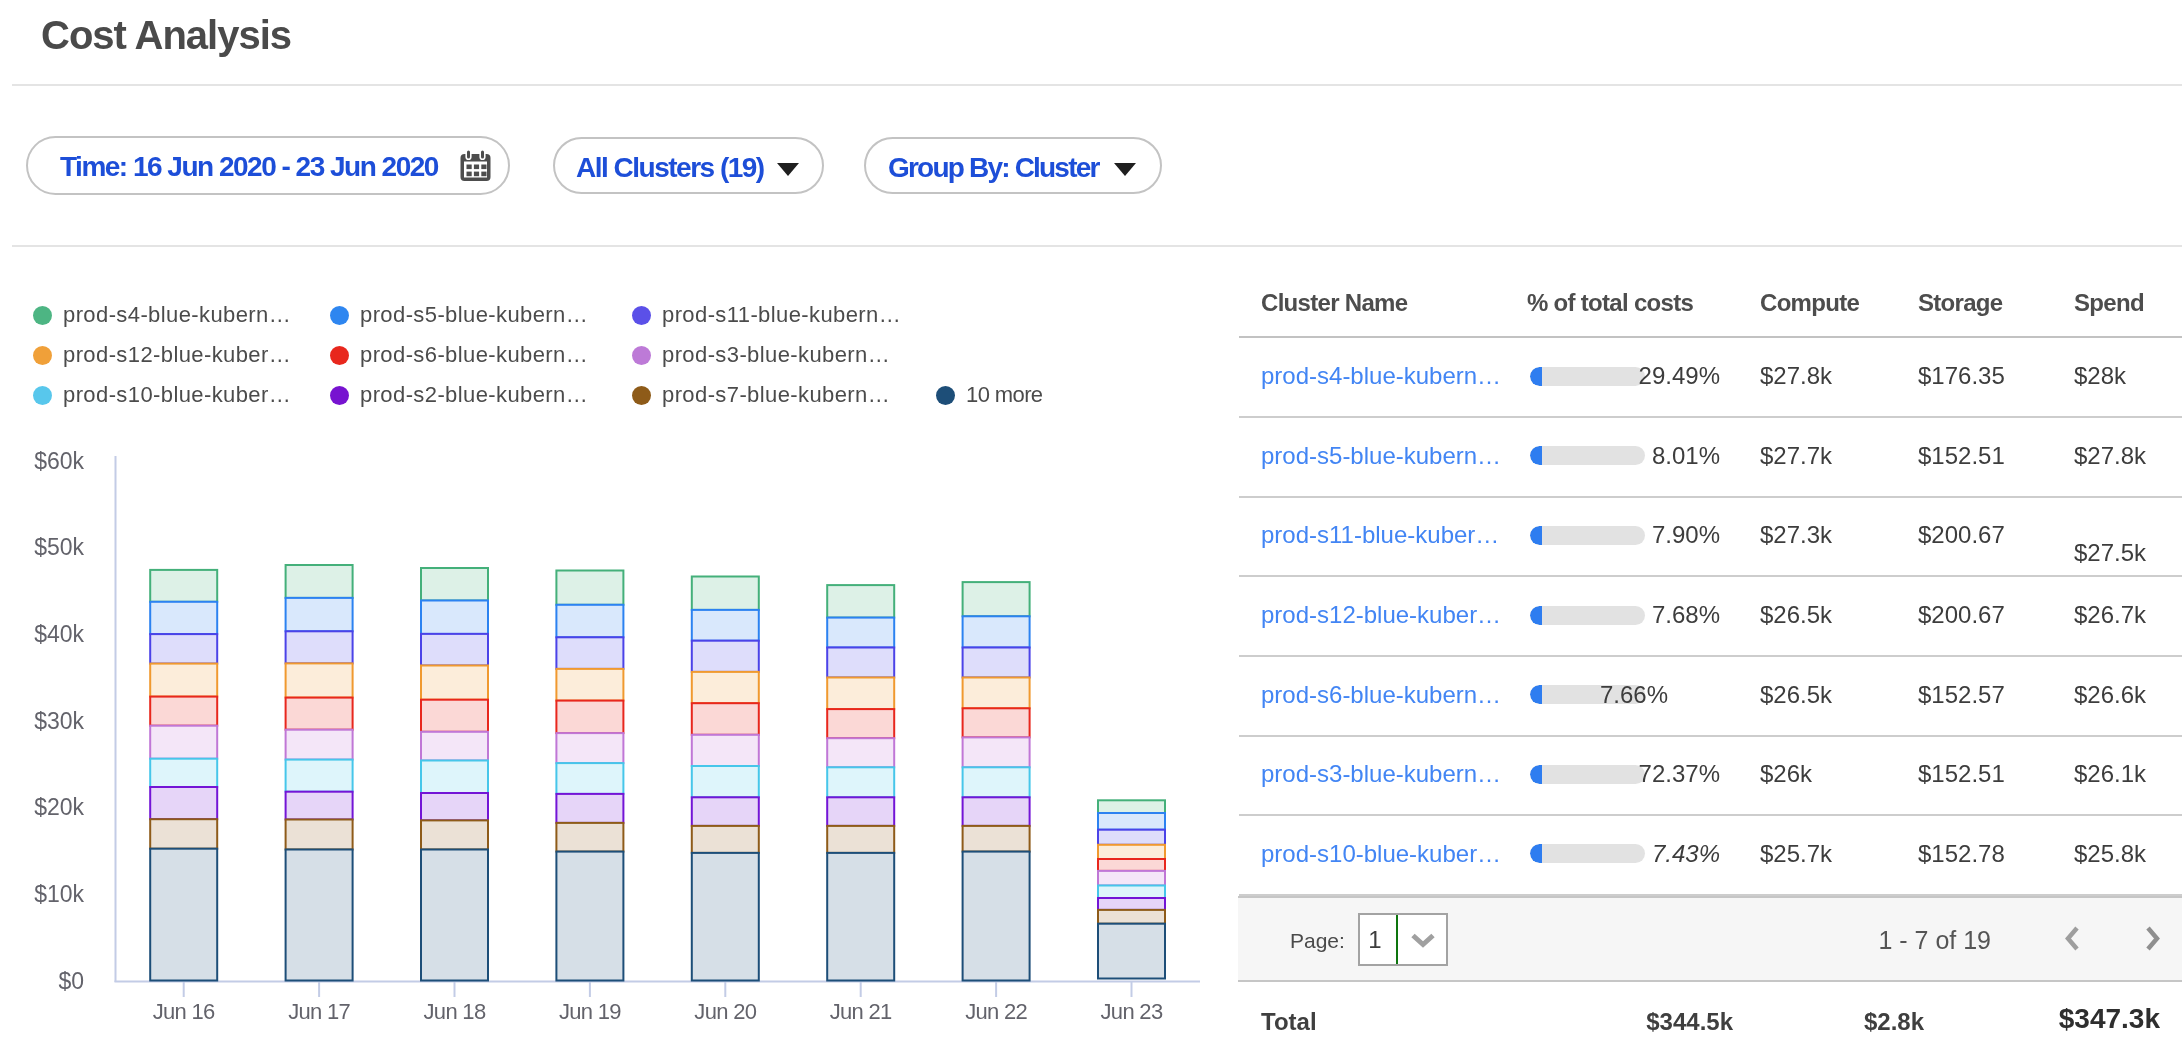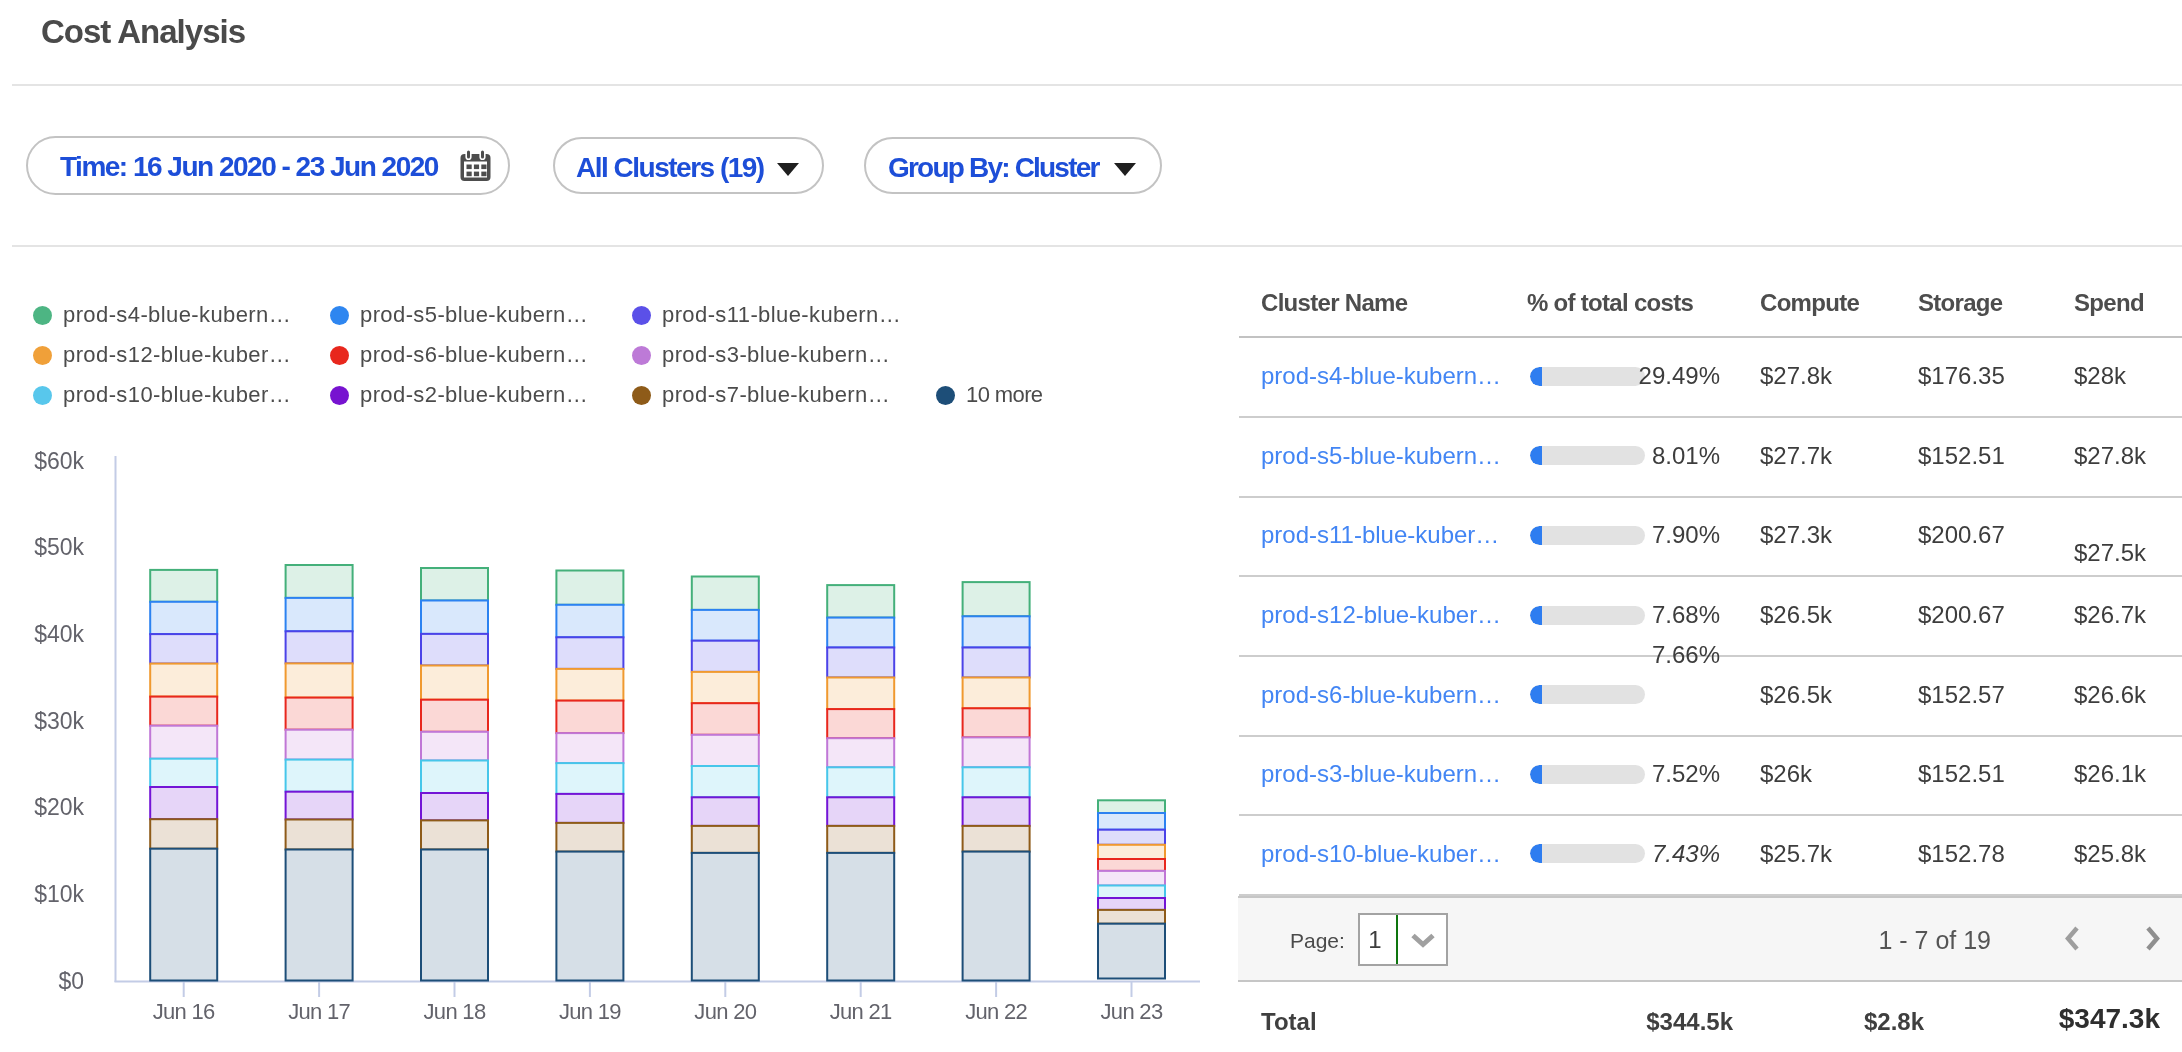--- a/index.html
+++ b/index.html
@@ -5,21 +5,21 @@
 html,body { width:2182px; height:1052px; background:#fff; font-family:"Liberation Sans", sans-serif; position:relative; overflow:hidden; }
 .abs { position:absolute; }
 .legtxt { font-size:22px; color:#4b4b4b; line-height:28px; white-space:nowrap; letter-spacing:0.4px; }
 .link { font-size:24px; color:#4285f4; line-height:30px; white-space:nowrap; }
 .val { font-size:24px; color:#3d3d3d; line-height:30px; white-space:nowrap; }
 .hdr { font-size:24px; font-weight:700; color:#4d4d4d; line-height:30px; white-space:nowrap; letter-spacing:-0.7px; }
 .pill { position:absolute; border:2px solid #c3c3c3; border-radius:30px; background:#fff; }
 .pilltxt { font-size:26px; font-weight:700; color:#1d4ed8; line-height:30px; white-space:nowrap; letter-spacing:-0.7px; }
 </style></head>
 <body>
-<div class="abs" style="left:41px;top:13px;font-size:33px;font-weight:700;color:#4a4a4a;letter-spacing:-1px;">Cost Analysis</div>
+<div class="abs" style="left:41px;top:13px;font-size:40px;font-weight:700;color:#4a4a4a;letter-spacing:-1px;">Cost Analysis</div>
 <div class="abs" style="left:12px;top:84px;width:2170px;height:0;border-top:2px solid #e4e4e4;"></div>
 
 <div class="pill" style="left:26px;top:136px;width:484px;height:59px;"></div>
 <div class="abs pilltxt" style="left:60px;top:152px;font-size:28px;letter-spacing:-1.5px;">Time: 16 Jun 2020 - 23 Jun 2020</div>
 <svg class="abs" style="left:459px;top:149px" width="34" height="34" viewBox="0 0 34 34">
  <rect x="1.5" y="5" width="30" height="27" rx="4" fill="#4d4d4d"></rect>
  <rect x="5" y="12.5" width="23" height="16" fill="#fff"></rect>
  <g fill="#4d4d4d">
   <rect x="7.5" y="15.5" width="5.2" height="4.6"></rect>
       <rect x="14.9" y="15.5" width="5.2" height="4.6"></rect>
@@ -215,30 +215,30 @@
   </div>
 <div class="abs val" style="left:1600px;top:600px;width:120px;text-align:right;">7.68%</div>
 <div class="abs val" style="left:1760px;top:600px;">$26.5k</div>
 <div class="abs val" style="left:1918px;top:600px;">$200.67</div>
 <div class="abs val" style="left:2074px;top:600px;">$26.7k</div>
 <div class="abs" style="left:1239px;top:654.9px;width:943px;height:0;border-top:2px solid #cdcdcd;"></div>
 <div class="abs link" style="left:1261px;top:680px;">prod-s6-blue-kubern…</div>
 <div class="abs" style="left:1530px;top:685px;width:115px;height:19px;border-radius:10px;background:#e2e2e2;overflow:hidden;">
     <div style="width:12px;height:19px;border-radius:10px 0 0 10px;background:#2e7df0"></div>
   </div>
-<div class="abs val" style="left:1600px;top:640px;width:120px;text-align:right;">7.66%</div>
+<div class="abs val" style="left:1600px;top:680px;width:120px;text-align:left;">7.66%</div>
 <div class="abs val" style="left:1760px;top:680px;">$26.5k</div>
 <div class="abs val" style="left:1918px;top:680px;">$152.57</div>
 <div class="abs val" style="left:2074px;top:680px;">$26.6k</div>
 <div class="abs" style="left:1239px;top:734.5px;width:943px;height:0;border-top:2px solid #cdcdcd;"></div>
 <div class="abs link" style="left:1261px;top:759px;">prod-s3-blue-kubern…</div>
 <div class="abs" style="left:1530px;top:765px;width:115px;height:19px;border-radius:10px;background:#e2e2e2;overflow:hidden;">
     <div style="width:12px;height:19px;border-radius:10px 0 0 10px;background:#2e7df0"></div>
   </div>
-<div class="abs val" style="left:1600px;top:759px;width:120px;text-align:right;">7.52%</div>
+<div class="abs val" style="left:1600px;top:759px;width:120px;text-align:right;">72.37%</div>
 <div class="abs val" style="left:1760px;top:759px;">$26k</div>
 <div class="abs val" style="left:1918px;top:759px;">$152.51</div>
 <div class="abs val" style="left:2074px;top:759px;">$26.1k</div>
 <div class="abs" style="left:1239px;top:814.1px;width:943px;height:0;border-top:2px solid #cdcdcd;"></div>
 <div class="abs link" style="left:1261px;top:839px;">prod-s10-blue-kuber…</div>
 <div class="abs" style="left:1530px;top:844px;width:115px;height:19px;border-radius:10px;background:#e2e2e2;overflow:hidden;">
     <div style="width:12px;height:19px;border-radius:10px 0 0 10px;background:#2e7df0"></div>
   </div>
 <div class="abs val" style="left:1600px;top:839px;width:120px;text-align:right;font-style:italic;">7.43%</div>
 <div class="abs val" style="left:1760px;top:839px;">$25.7k</div>

